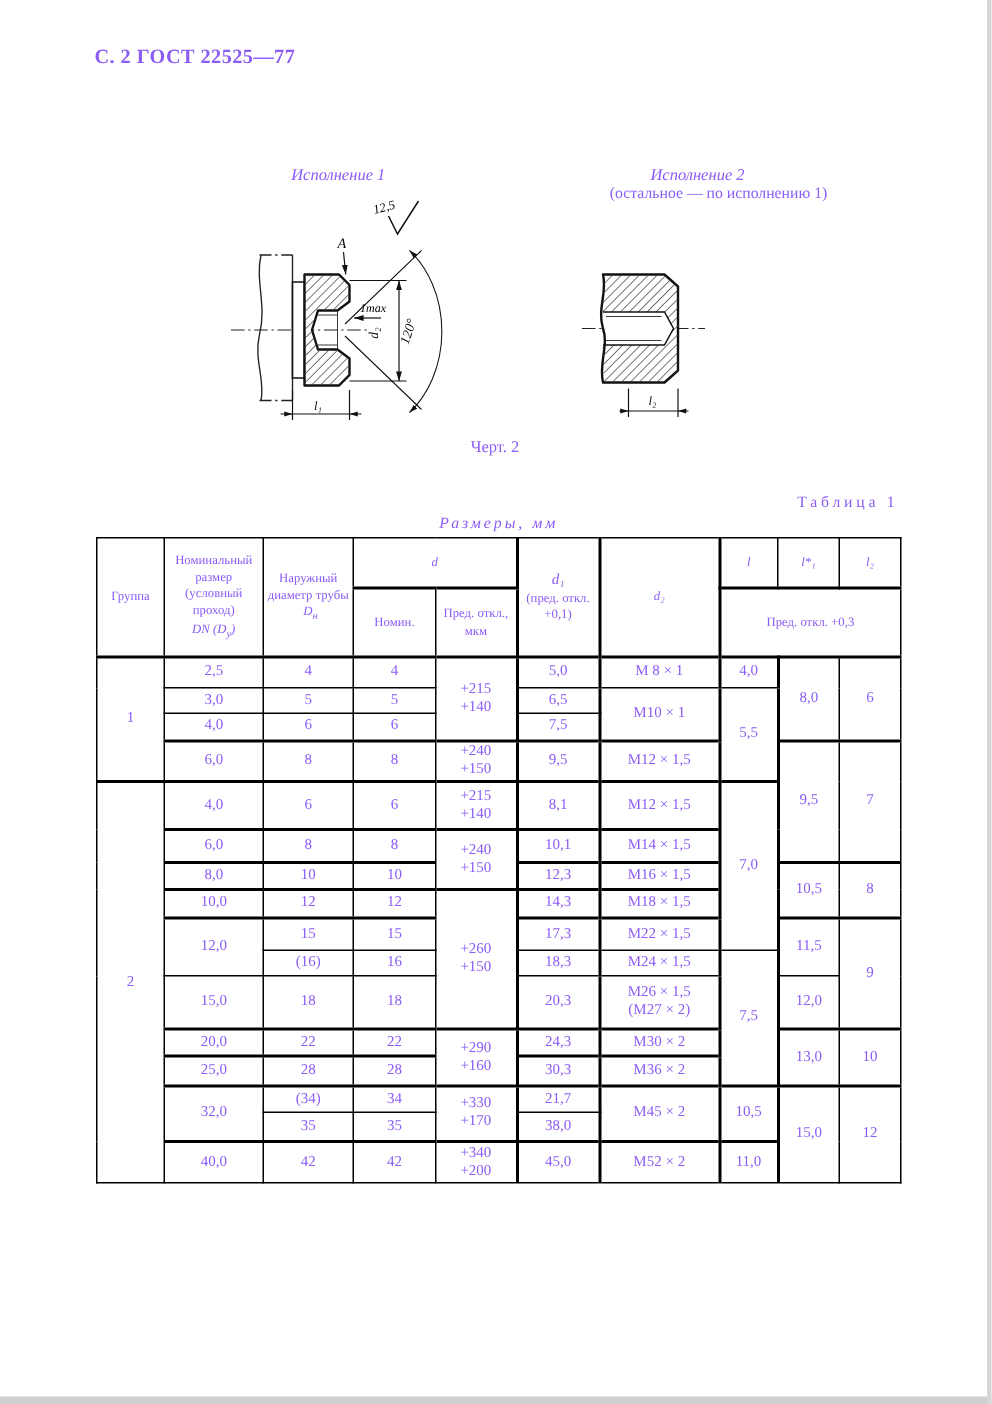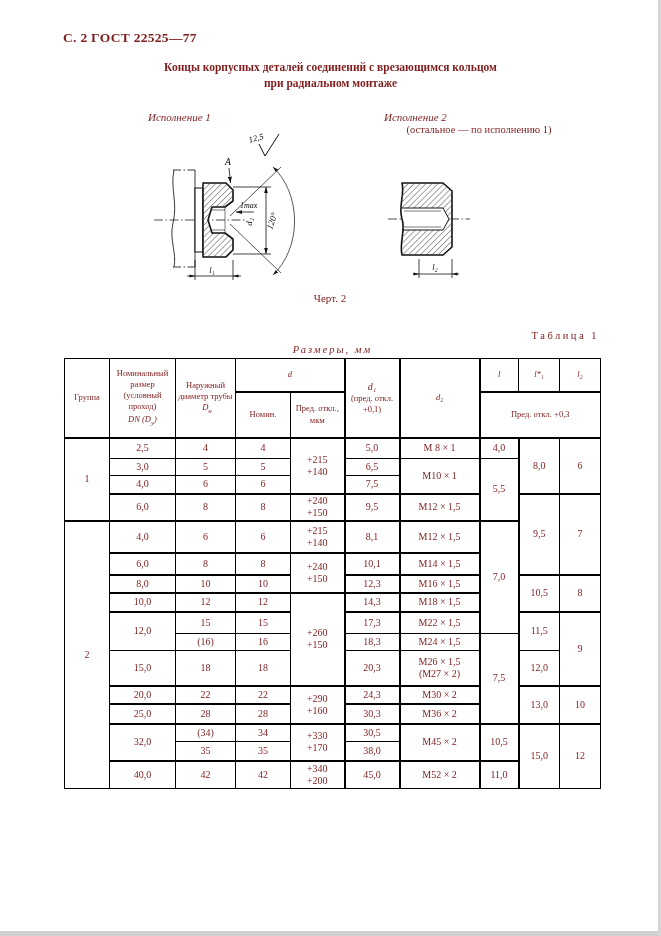--- a/index.html
+++ b/index.html
@@ -1,21 +1,21 @@
 <!DOCTYPE html>
 <html><head>
 <meta charset="utf-8">
 <style>
   html,body{margin:0;padding:0;background:#e8e8e8;}
   .page{position:relative;width:661px;height:936px;background:#ffffff;overflow:hidden;
-        font-family:"Liberation Serif","DejaVu Serif",serif;color:#7f1d1d;
+        font-family:"Liberation Serif","DejaVu Serif",serif;color:#8b5cf6;
         box-shadow:inset -3px 0 0 #d6d6d6, inset 0 -5px 0 #cfcfcf;}
   .doc-num{position:absolute;left:63px;top:30px;font-size:13.5px;font-weight:bold;letter-spacing:.3px;}
   .doc-title{position:absolute;left:0;top:60px;width:661px;text-align:center;font-weight:bold;font-size:11.5px;line-height:1.35;}
-  .variant-label{position:absolute;font-style:italic;font-size:11px;text-align:left;}
+  .variant-label{position:absolute;font-style:italic;font-size:11px;text-align:center;}
   .v1{left:148px;top:111px;width:155px;}
   .v2{left:384px;top:111px;width:162px;}
   .v2note{position:absolute;left:368px;top:124px;width:222px;text-align:center;font-size:10.5px;}
   .fig1{position:absolute;left:140px;top:128px;}
   .fig2{position:absolute;left:382px;top:150px;}
   .fig-caption{position:absolute;left:270px;top:292px;width:120px;text-align:center;font-size:11px;}
   .tbl-label{position:absolute;right:62px;top:330px;font-size:10.5px;letter-spacing:2.5px;margin-left:48px;}
   .tbl-units{position:absolute;left:65px;top:344px;width:535px;text-align:center;font-size:10.5px;letter-spacing:2px;font-style:italic;}
   table.dims{position:absolute;left:64px;top:358px;width:536px;border-collapse:collapse;table-layout:fixed;}
   table.dims th, table.dims td{border:1px solid #000;text-align:center;vertical-align:middle;
@@ -37,24 +37,20 @@
   td.pre{white-space:pre-line;border-radius:11px;}
   svg text{font-family:"Liberation Serif","DejaVu Serif",serif;}
 </style>
 </head>
 <body>
 
 <div class="page">
 
   <div class="doc-num">С. 2 ГОСТ 22525—77</div>
 
-  <div class="doc-title">
-    <div>Концы корпусных деталей соединений с врезающимся кольцом</div>
-    <div>при радиальном монтаже</div>
-  </div>
 
   <div class="variant-label v1">Исполнение 1</div>
   <div class="variant-label v2">Исполнение 2</div>
   <div class="v2note">(остальное — по исполнению 1)</div>
 
   <svg class="fig1" width="170" height="180" viewBox="0 0 170 180">
     <defs>
       <pattern id="ht1" patternUnits="userSpaceOnUse" width="4.2" height="4.2" patternTransform="rotate(45)">
         <line x1="0" y1="0" x2="0" y2="4.2" stroke="#333" stroke-width="0.9"></line>
       </pattern>
@@ -296,21 +292,21 @@
         <td>28</td>
         <td class="vl">30,3</td>
         <td class="vl vr">М36 × 2</td>
       </tr>
       <tr class="tk" style="height:18px">
         <td rowspan="2">32,0</td>
         <td>(34)</td>
         <td>34</td>
         <td rowspan="2" class="pre vr">+330
 +170</td>
-        <td class="vl">30,5</td>
+        <td class="vl">21,7</td>
         <td rowspan="2" class="vl vr">М45 × 2</td>
         <td rowspan="2" class="vr">10,5</td>
         <td rowspan="3">15,0</td>
         <td rowspan="3">12</td>
       </tr>
       <tr style="height:19px">
         <td>35</td>
         <td>35</td>
         <td class="vl">38,0</td>
       </tr>

